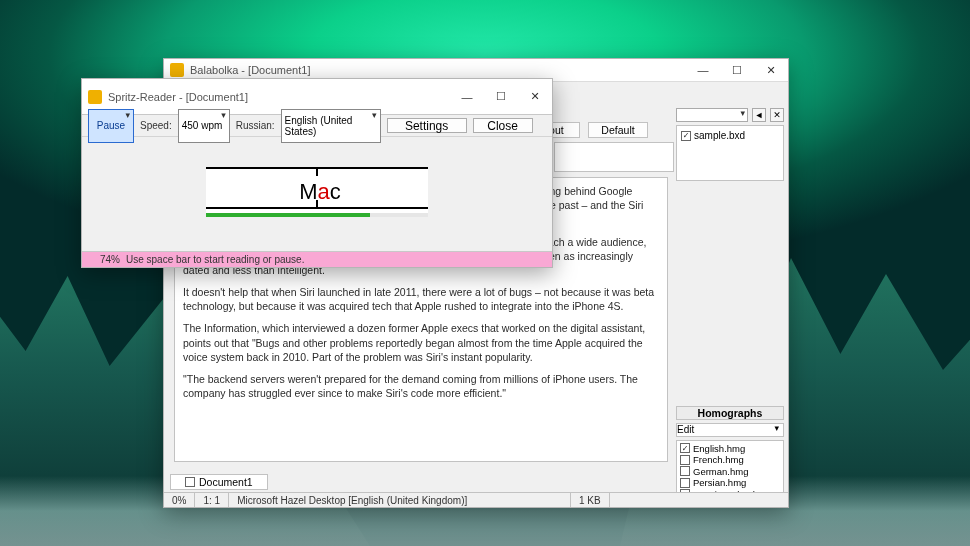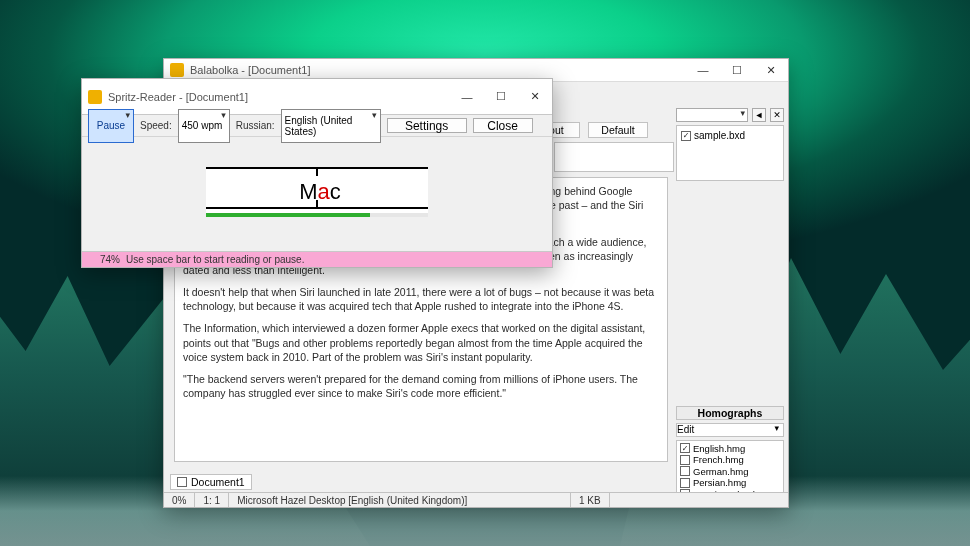--- a/index.html
+++ b/index.html
@@ -52,21 +52,21 @@
   .chk { display:flex; align-items:center; gap:3px; font-size:10px; line-height:13px;}
   .chk .box { width:10px; height:10px; border:1px solid #666; background:#fff; display:inline-flex; align-items:center; justify-content:center; font-size:8px; color:#222;}
   .flex1 { flex:1;}
   .homog-title { background:#ececec; border:1px solid #c2c2c2; text-align:center; font-weight:bold; font-size:10.5px; height:14px; line-height:13px;}
   .homog-edit { background:#fff; border:1px solid #c2c2c2; text-align:left; height:14px; font-size:10px; position:relative;}
   .homog-edit::after{content:"▾"; position:absolute; right:4px; top:-1px; font-size:9px;}
   .homog-list { background:#fff; border:1px solid #c2c2c2; padding:2px 3px; }
   .homog-list .chk{line-height:11.5px; font-size:9.5px;}
 
   .tab-strip { position:absolute; left:6px; bottom:16px; height:18px; display:flex; align-items:center; gap:6px;}
-  .doc-tab { background:#fff; border:1px solid #c2c2c2; padding:1px 6px; font-size:10.5px; display:flex; align-items:center; gap:4px;}
+  .doc-tab { background:#fff; border:1px solid #c2c2c2; padding:1px 14px; font-size:10.5px; display:flex; align-items:center; gap:4px;}
   .doc-tab .box{width:10px;height:10px;border:1px solid #666;}
 
   .status-strip { position:absolute; left:0; right:0; bottom:0; height:15px; background:#f0f0f0; border-top:1px solid #c2c2c2;
                   display:flex; align-items:center; font-size:10px; color:#333;}
   .status-strip > div { padding:0 8px; border-right:1px solid #c2c2c2; height:100%; display:flex; align-items:center;}
 
   
   .win-spritz { left:81px; top:78px; width:472px; height:190px; background:#f0f0f0; }
   .spritz-title { height:36px; border-bottom:1px solid #c8c8c8; }
   .toolbar { height:22px; display:flex; align-items:center; gap:6px; padding:0 6px; border-bottom:1px solid #d4d4d4; background:#f0f0f0;}

